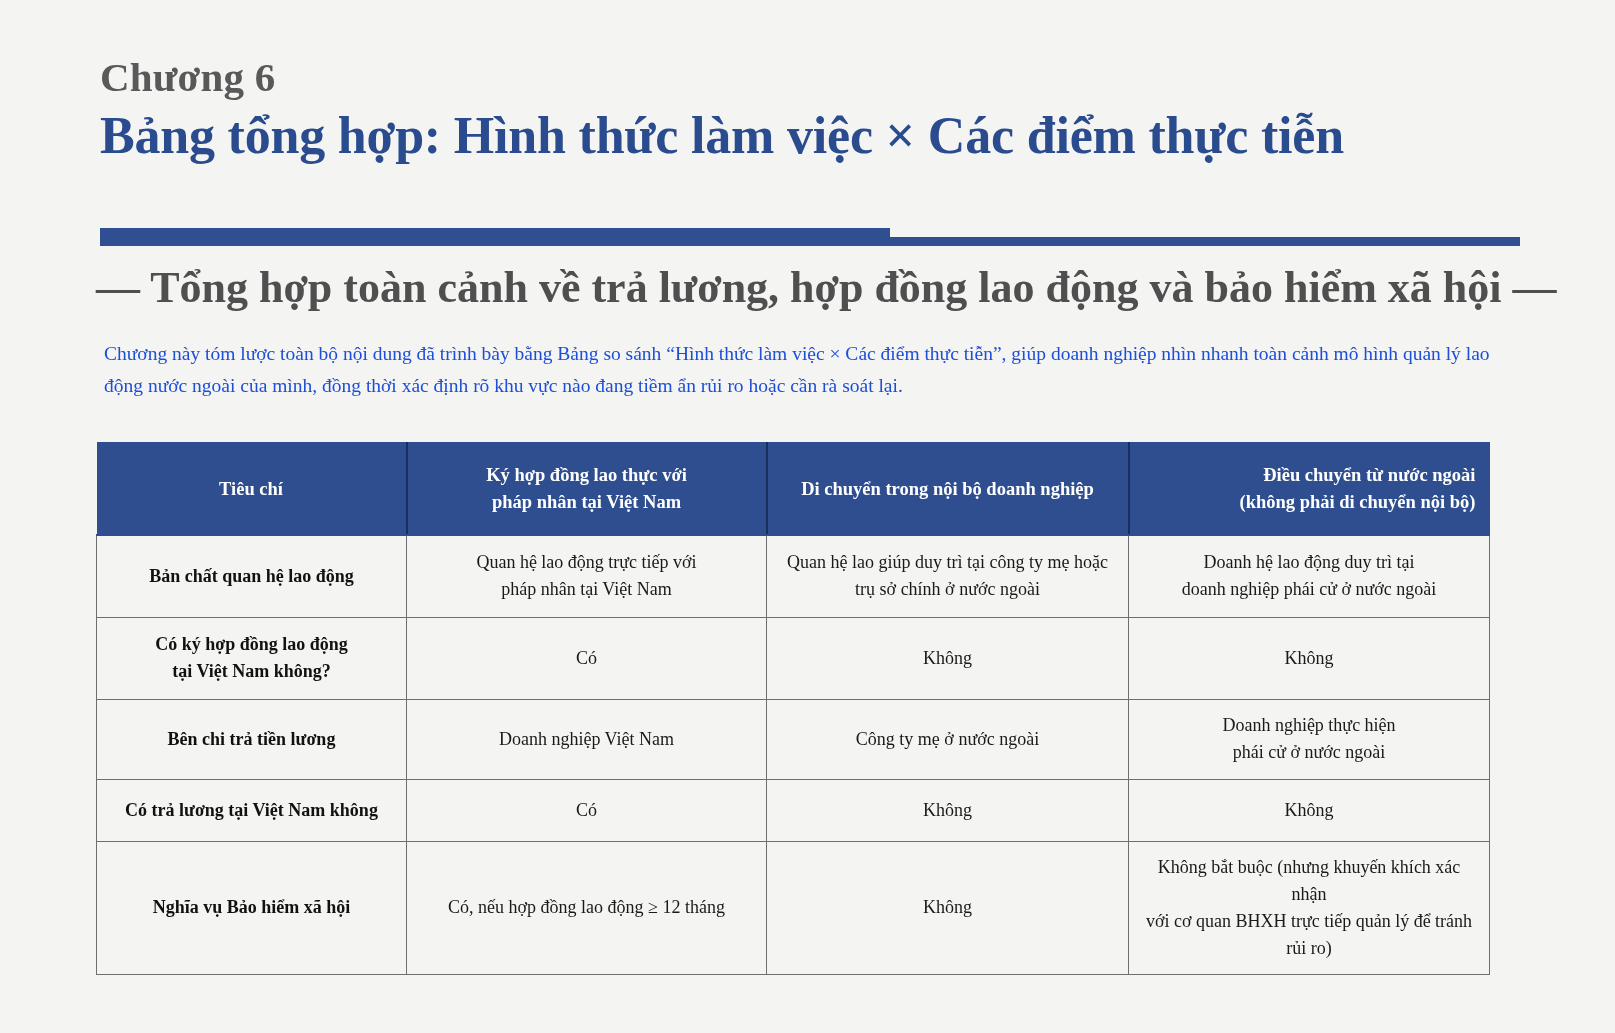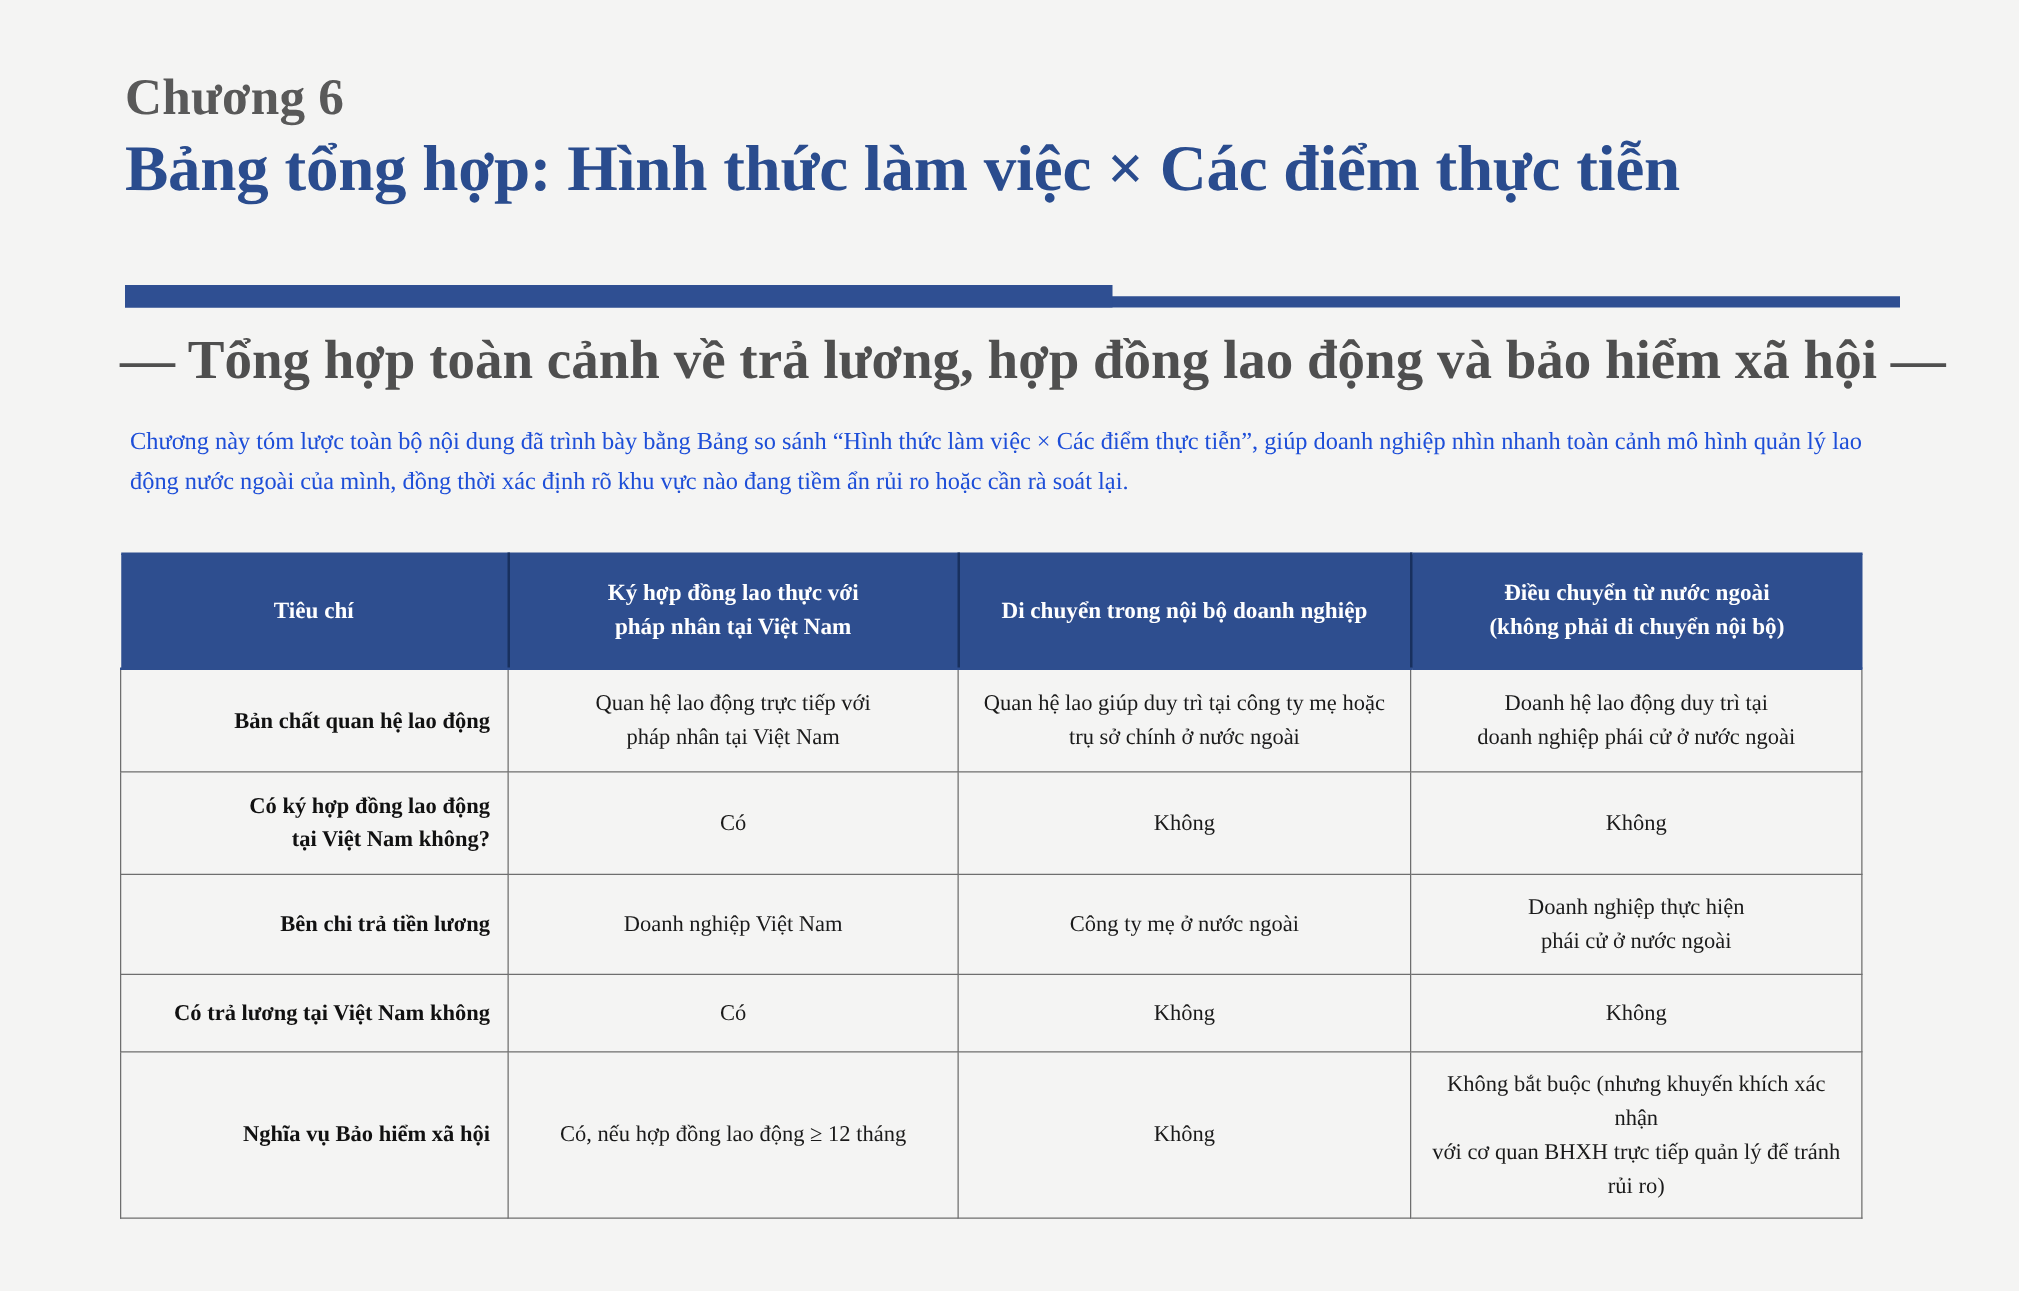--- a/index.html
+++ b/index.html
@@ -132,40 +132,39 @@
     line-height: 1.45;
     text-align: center;
     vertical-align: middle;
     height: 92px;
     padding: 8px 14px;
     border-right: 2px solid #18305e;
     border-left: none;
     border-top: 2px solid #2e4e8f;
     border-bottom: 2px solid #2e4e8f;
   }
-  table.cmp thead th:last-child { border-right: none; }
+  table.cmp thead th:last-child { border-right: none; text-align: right; }
 
   table.cmp tbody td {
     background: #f4f4f3;
     border: 1.6px solid #6e6e6e;
     border-top-width: 1.6px;
     text-align: center;
     vertical-align: middle;
     font-family: "Liberation Serif", "DejaVu Serif", serif;
     font-size: 18px;
     line-height: 1.5;
     padding: 12px 14px;
     color: #1a1a1a;
   }
 
   table.cmp tbody td.crit {
     font-weight: 700;
     font-size: 18px;
     color: #111111;
-    text-align: right;
   }
 
   table.cmp tbody tr.r0 td { height: 82px; }
   table.cmp tbody tr.r1 td { height: 82px; }
   table.cmp tbody tr.r2 td { height: 80px; }
   table.cmp tbody tr.r3 td { height: 62px; }
   table.cmp tbody tr.r4 td { height: 104px; }
   .cellline { display: block; }
 </style>
 </head>

